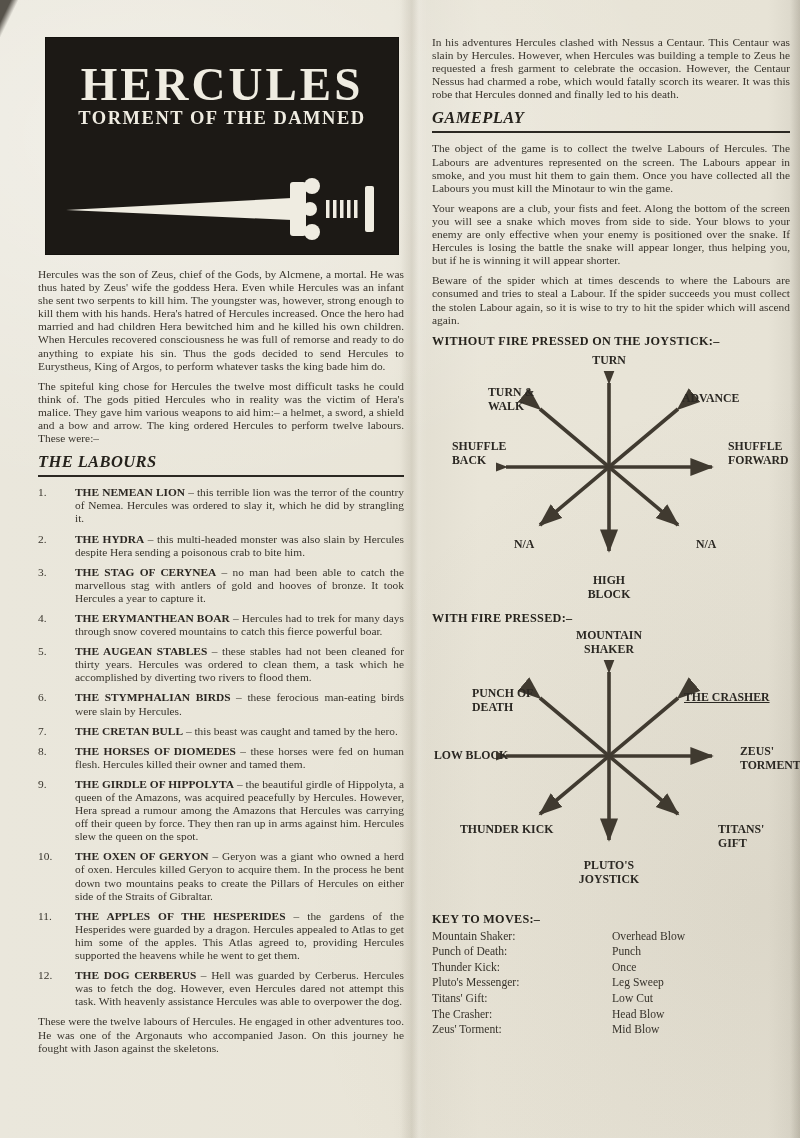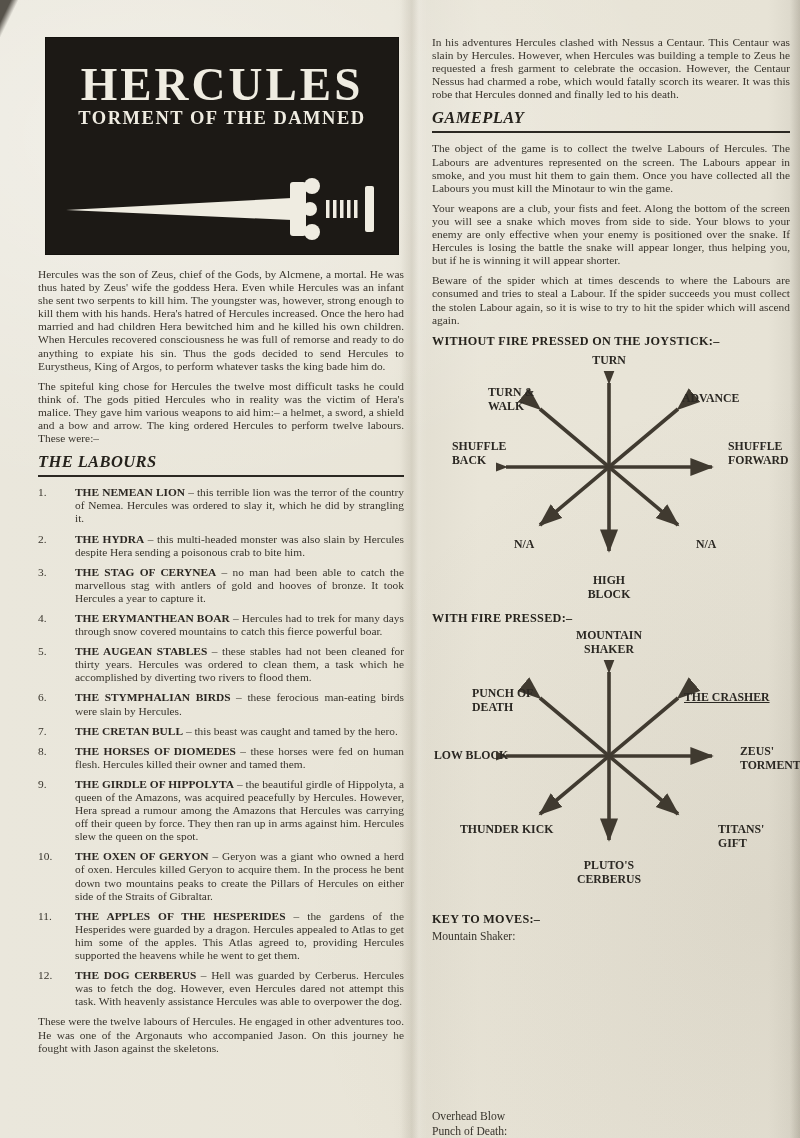--- a/index.html
+++ b/index.html
@@ -47,21 +47,21 @@
   .subhead { font-size:12.2px; font-weight:bold; letter-spacing:0.3px; color:#26231d; margin:6px 0 2px 0; }
 
   .diagram { position:relative; }
   .d1 { height:254px; }
   .d2 { height:282px; }
   .dlabel { position:absolute; font-weight:bold; font-size:11.8px; line-height:14px; white-space:pre-line; color:#2b2823; }
   .dcenter { transform:translateX(-50%); text-align:center; }
   .dsvg { position:absolute; }
 
   .key-table { margin-top:2px; }
-  .key-row { display:flex; font-size:11.6px; line-height:15.6px;flex-direction:column; }
+  .key-row { display:flex; font-size:11.6px; line-height:15.6px; }
   .key-move { flex:0 0 180px; }
   .key-action { flex:1; }
 </style>
 </head>
 <body>
 
 <div class="page">
   <div class="corner-shadow"></div>
   <div class="fold"></div>
   <div class="edge-right"></div>
@@ -228,40 +228,40 @@
 SHAKER</span>
       <span class="dlabel" style="left:40px;  top:58px;">PUNCH OF
 DEATH</span>
       <span class="dlabel" style="left:252px; top:62px;text-decoration:underline;">THE CRASHER</span>
       <span class="dlabel" style="left:2px;   top:120px;">LOW BLOCK</span>
       <span class="dlabel" style="left:308px; top:116px;">ZEUS'
 TORMENT</span>
       <span class="dlabel" style="left:28px;  top:194px;">THUNDER KICK</span>
       <span class="dlabel" style="left:260px; top:194px;margin-left:26px;">TITANS' GIFT</span>
       <span class="dlabel dcenter" style="left:177px; top:230px;">PLUTO'S
-CERBERUS</span>
+JOYSTICK</span>
     </div>
 
     <div class="subhead" style="margin-top:2px;">KEY TO MOVES:–</div>
 
     <div class="key-table">
 
         <div class="key-row">
           <span class="key-move">Mountain Shaker:</span>
           <span class="key-action">Overhead Blow</span>
         </div>
 
         <div class="key-row">
           <span class="key-move">Punch of Death:</span>
           <span class="key-action">Punch</span>
         </div>
 
         <div class="key-row">
           <span class="key-move">Thunder Kick:</span>
-          <span class="key-action">Thus</span>
+          <span class="key-action">Once</span>
         </div>
 
         <div class="key-row">
           <span class="key-move">Pluto's Messenger:</span>
           <span class="key-action">Leg Sweep</span>
         </div>
 
         <div class="key-row">
           <span class="key-move">Titans' Gift:</span>
           <span class="key-action">Low Cut</span>

